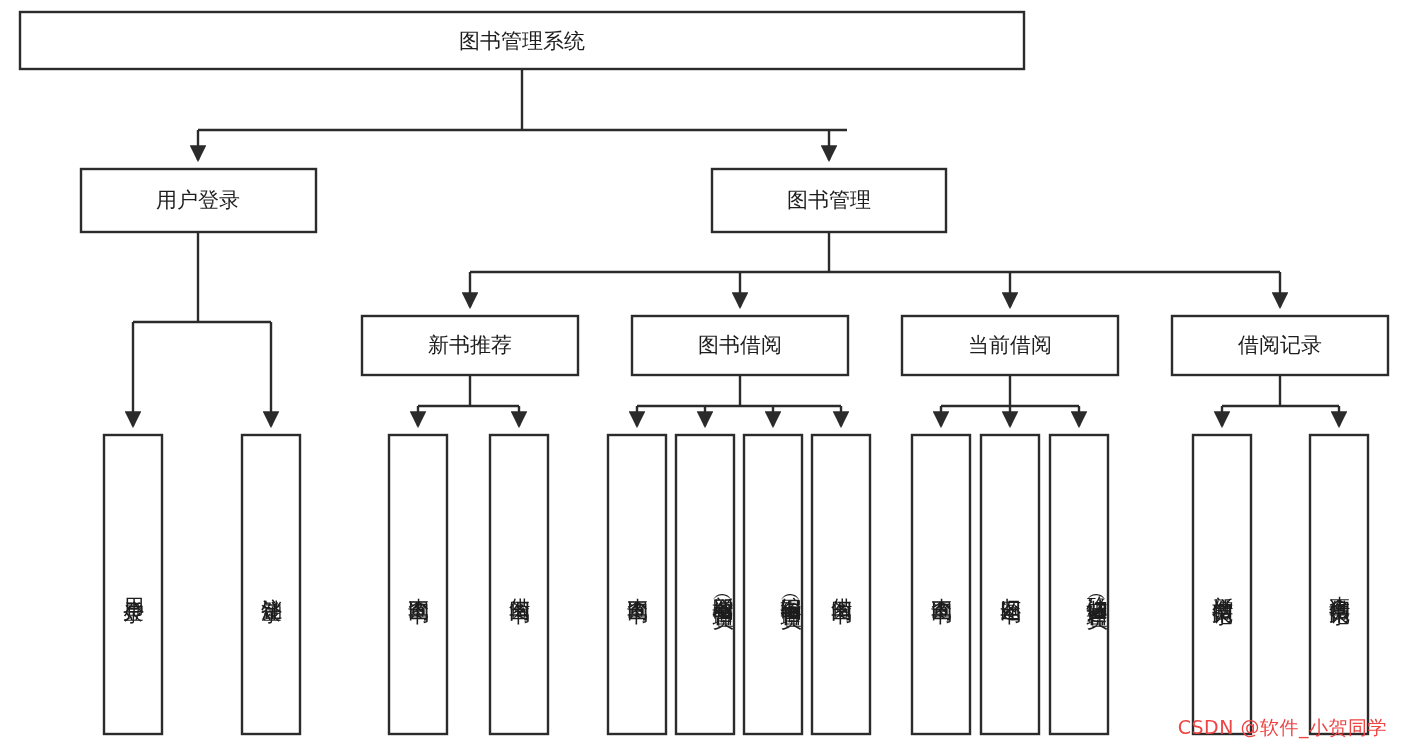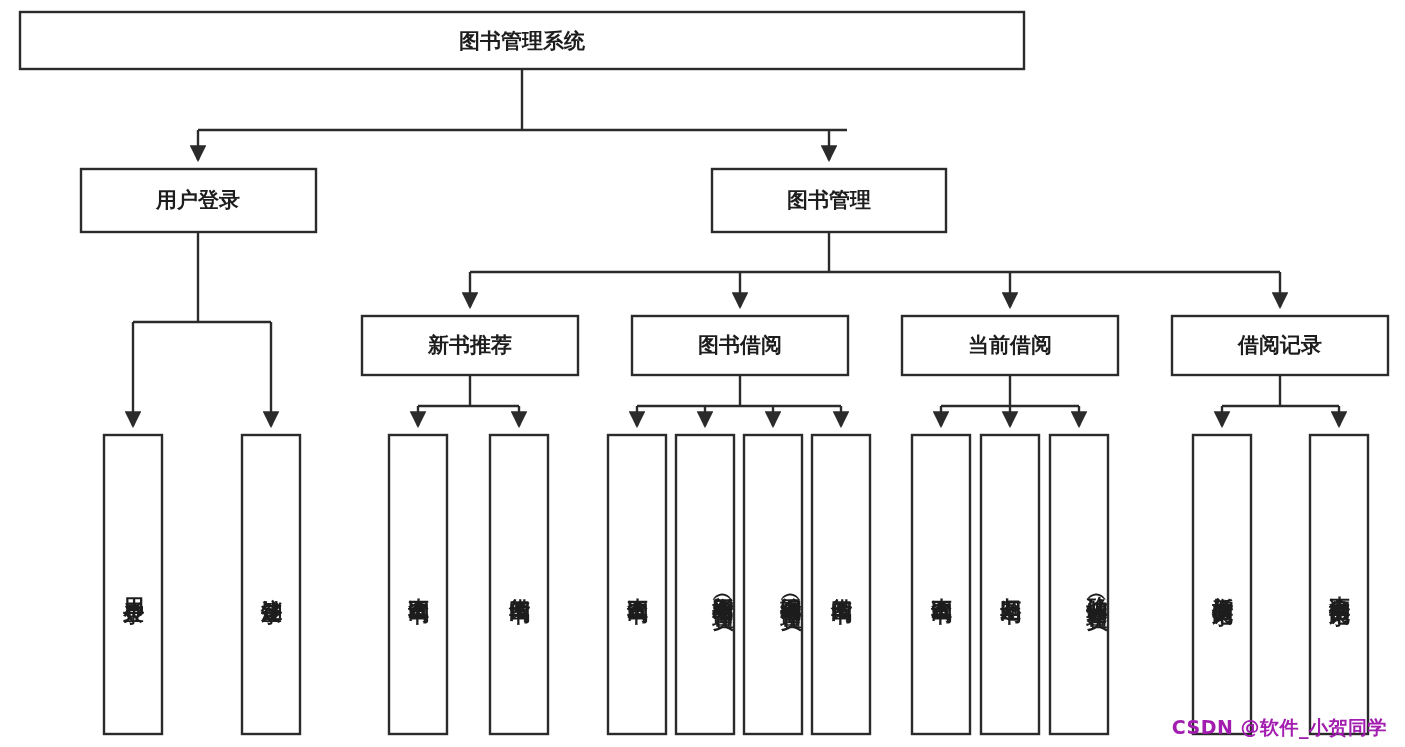--- a/index.html
+++ b/index.html
@@ -10,21 +10,20 @@
   }
   body {
     font-family: "DejaVu Sans", "Liberation Sans", sans-serif;
   }
   #diagram-root {
     position: relative;
     width: 1399px;
     height: 747px;
     background: #ffffff;
     overflow: hidden;
-    font-weight: bold;
   }
   svg#flow-svg {
     position: absolute;
     left: 0;
     top: 0;
     width: 1405px;
     height: 747px;
     display: block;
   }
   .node-rect {
@@ -66,21 +65,21 @@
     text-align: center;
     pointer-events: none;
     user-select: none;
   }
   .watermark {
     position: absolute;
     right: 12px;
     bottom: 6px;
     font-family: "DejaVu Sans", "Liberation Sans", sans-serif;
     font-size: 19px;
-    color: #a21caf;
+    color: #ef4444;
     white-space: nowrap;
     letter-spacing: 0.5px;
   }
 </style>
 </head>
 <body>
 
 <div id="diagram-root">
 
   <svg id="flow-svg" viewBox="0 0 1405 747">

